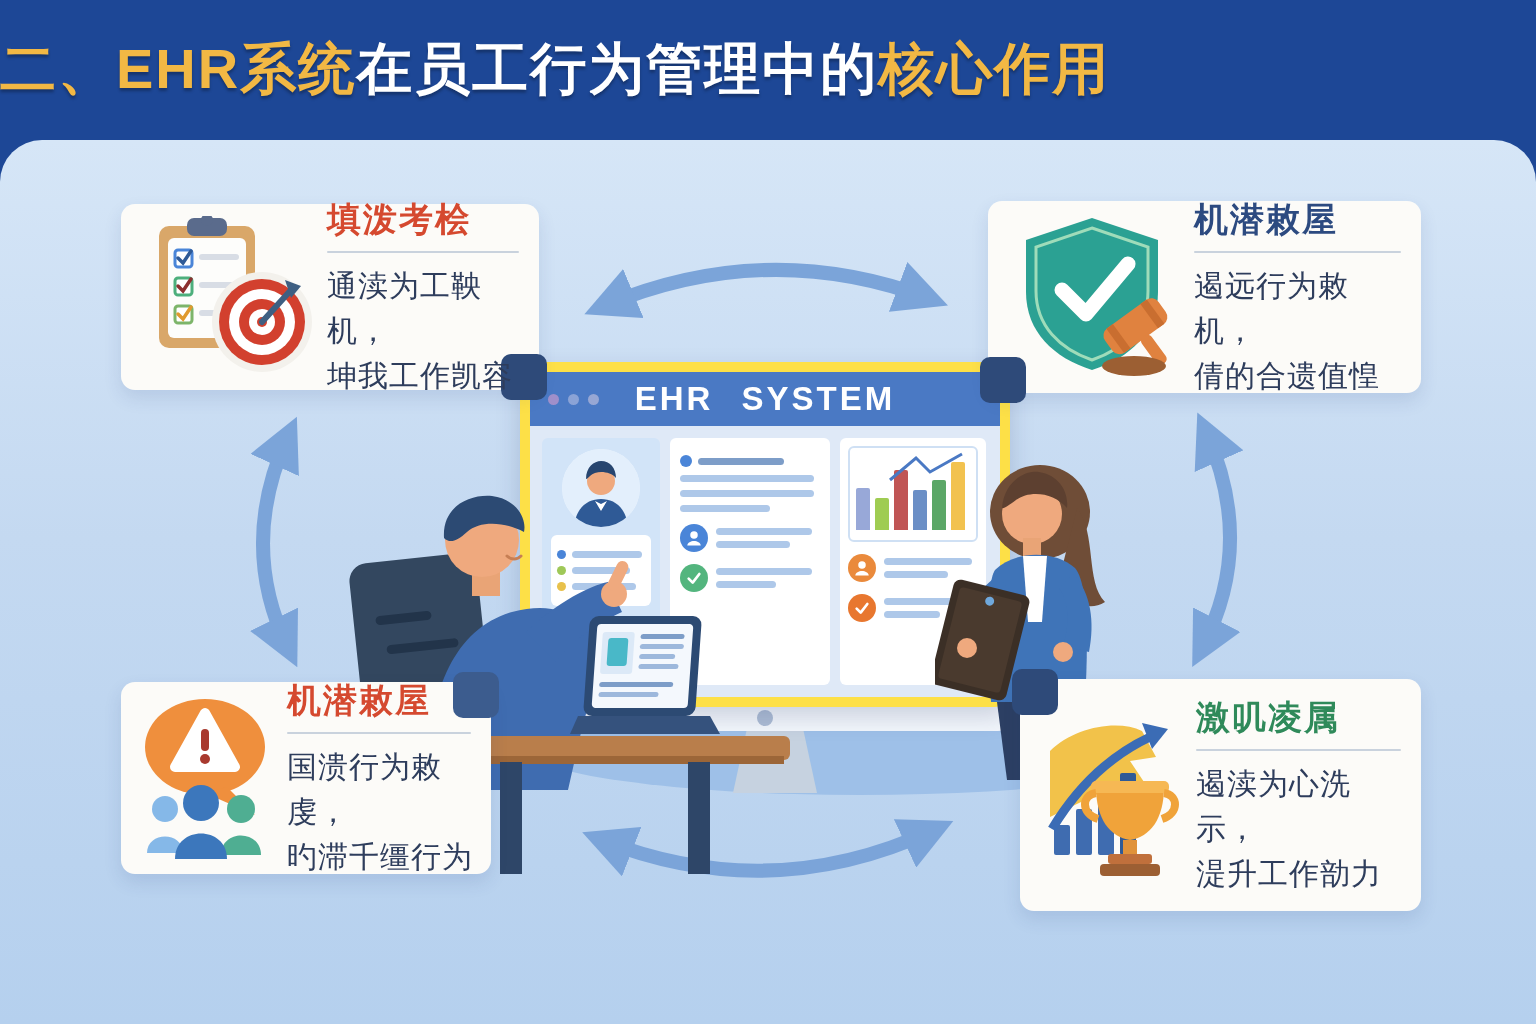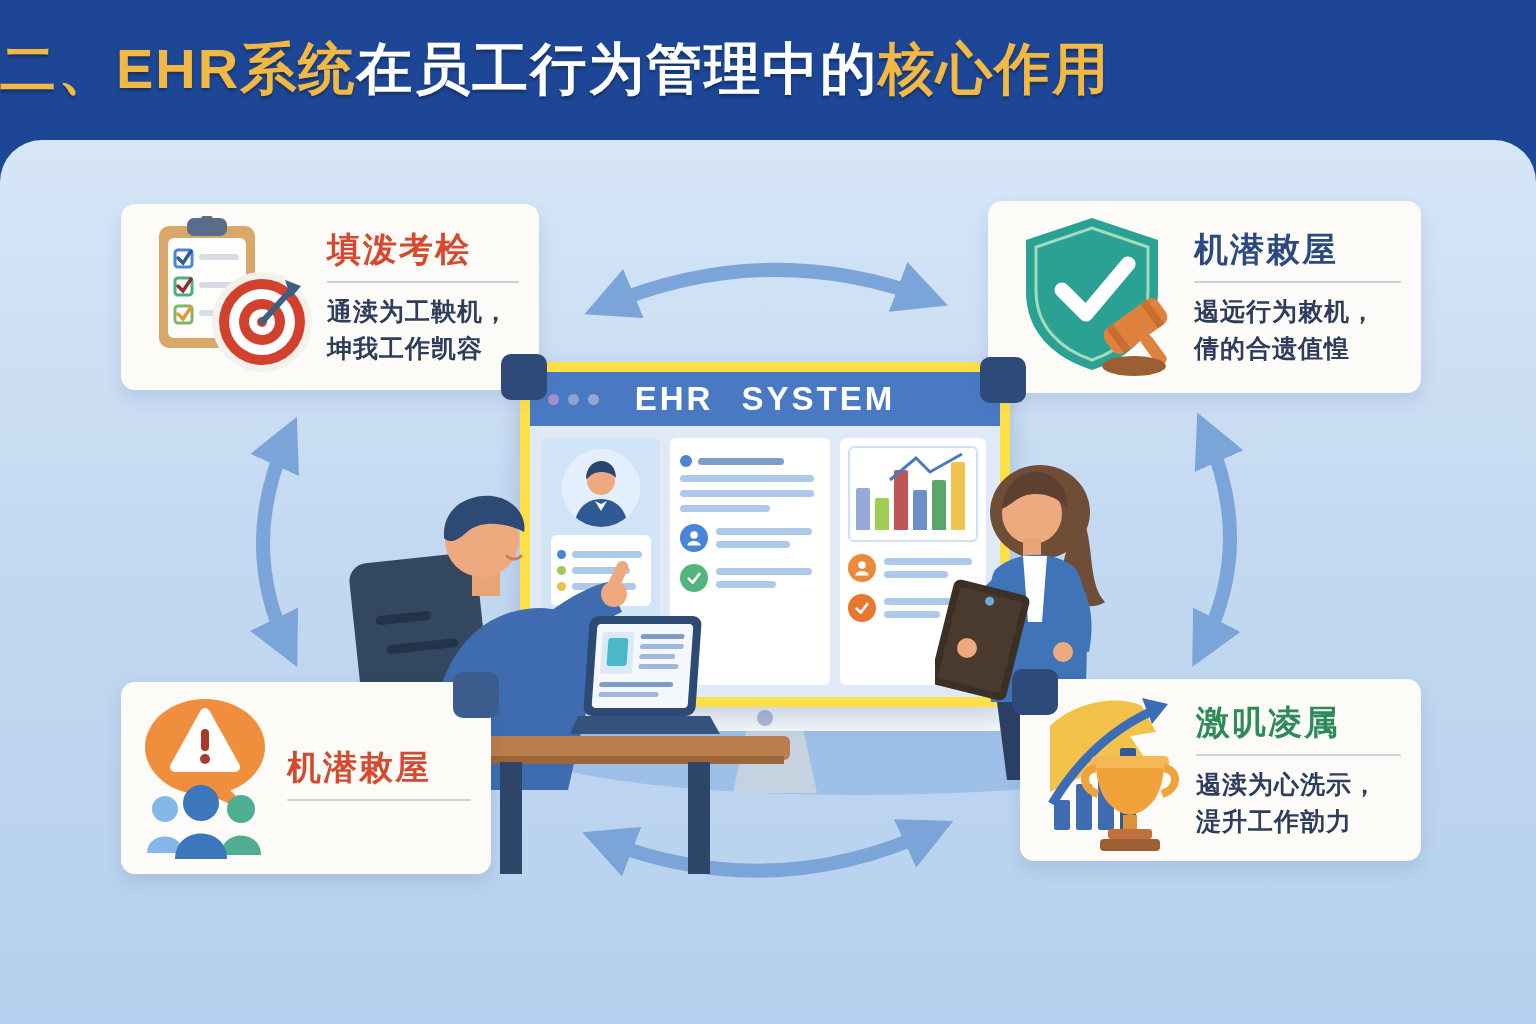--- a/index.html
+++ b/index.html
@@ -65,25 +65,25 @@
   .laptop-svg{position:absolute;left:570px;top:616px;width:150px;height:130px;z-index:7;}
   .woman-svg{position:absolute;left:935px;top:450px;width:200px;height:330px;z-index:6;}
 
   
   .card{position:absolute;background:#fcfbf8;border-radius:14px;box-shadow:0 8px 18px rgba(30,60,120,.12);
     display:flex;align-items:center;padding:14px 18px;box-sizing:border-box;z-index:10;}
   .card .icon-zone{flex:0 0 auto;}
   .card .text-zone{flex:1;padding-left:8px;}
   .card h2{margin:0 0 8px 0;font-size:34px;font-weight:800;letter-spacing:2px;}
   .card .divider{height:2px;background:#c9d2dd;border-radius:1px;margin:0 2px 10px 0;}
-  .card p{margin:0;font-size:25px;line-height:1.5;font-weight:700;color:#2e3d5c;letter-spacing:1px;}
+  .card p{margin:0;font-size:30px;line-height:1.5;font-weight:400;color:#2e3d5c;letter-spacing:1px;}
   .card.tl{left:121px;top:204px;width:418px;height:186px;}
   .card.tr{left:988px;top:201px;width:433px;height:192px;}
   .card.bl{left:121px;top:682px;width:370px;height:192px;}
-  .card.br{left:1020px;top:679px;width:401px;height:182px;}
+  .card.br{left:1020px;top:679px;width:401px;height:232px;}
   .title-red{color:#d5492f;}
   .title-navy{color:#2c4a80;}
   .title-green{color:#2f8a5a;}
   .corner-accent{position:absolute;width:46px;height:46px;background:#2e4a79;border-radius:10px;z-index:-1;}
   .tl .corner-accent{right:-8px;bottom:-10px;}
   .tr .corner-accent{left:-8px;bottom:-10px;}
   .bl .corner-accent{right:-8px;top:-10px;background:#3c5c8e;}
   .br .corner-accent{left:-8px;top:-10px;}
 </style>
 </head>
@@ -365,20 +365,21 @@
           <circle cx="102" cy="116" r="14" fill="#4fae92"></circle>
           <path d="M82,162 C82,136 122,136 122,162 Z" fill="#4fae92"></path>
           <circle cx="62" cy="110" r="18" fill="#3c77bc"></circle>
           <path d="M36,166 C36,132 88,132 88,166 Z" fill="#3c77bc"></path>
         </g>
       </svg>
     </div>
     <div class="text-zone">
       <h2 class="title-red">机潜敕屋</h2>
       <div class="divider"></div>
+      <p><span>国溃行为敕虔，</span><br><span>旳滞千缰行为</span></p>
     </div>
   </div>
 
   <div class="card br">
     <div class="corner-accent"></div>
     <div class="icon-zone">
       <svg width="150" height="168" viewBox="0 0 150 168">
         <path d="M12,108 L12,42 C36,18 80,10 104,22 L118,48 L92,52 L108,76 L70,80 Z" fill="#f2c24a"></path>
         <g>
           <rect x="16" y="116" width="16" height="30" rx="2" fill="#3f6cb0"></rect>

